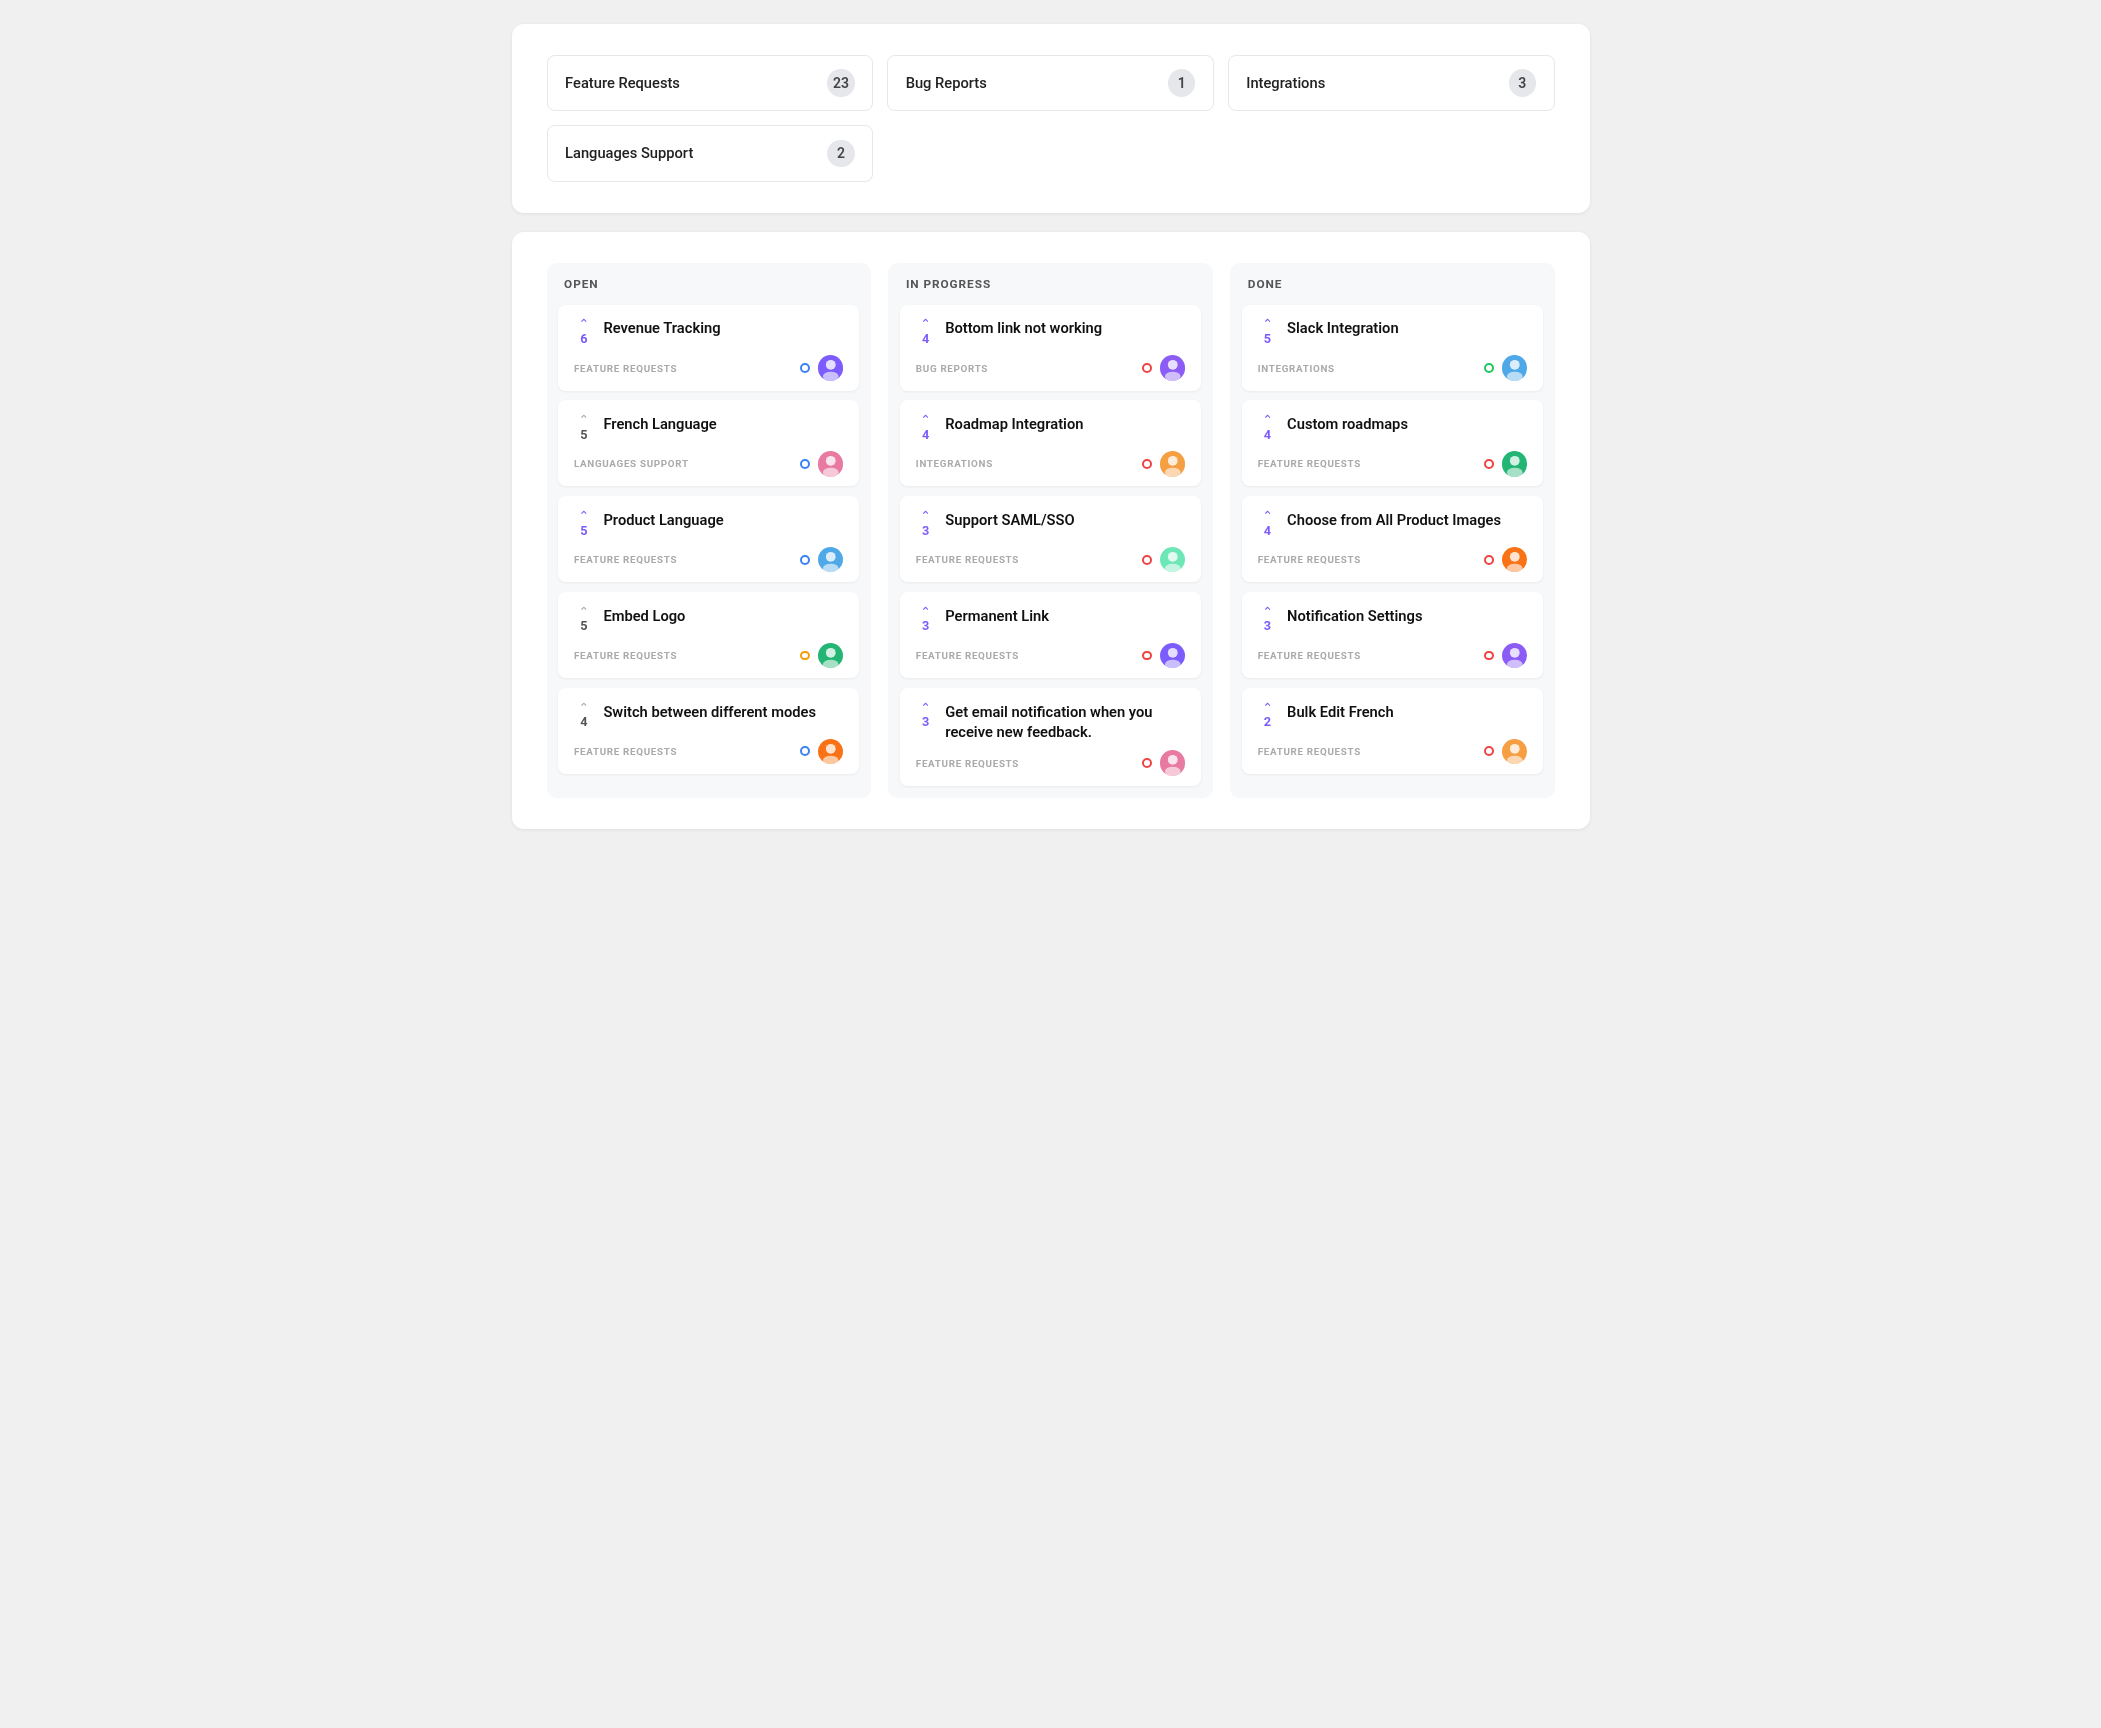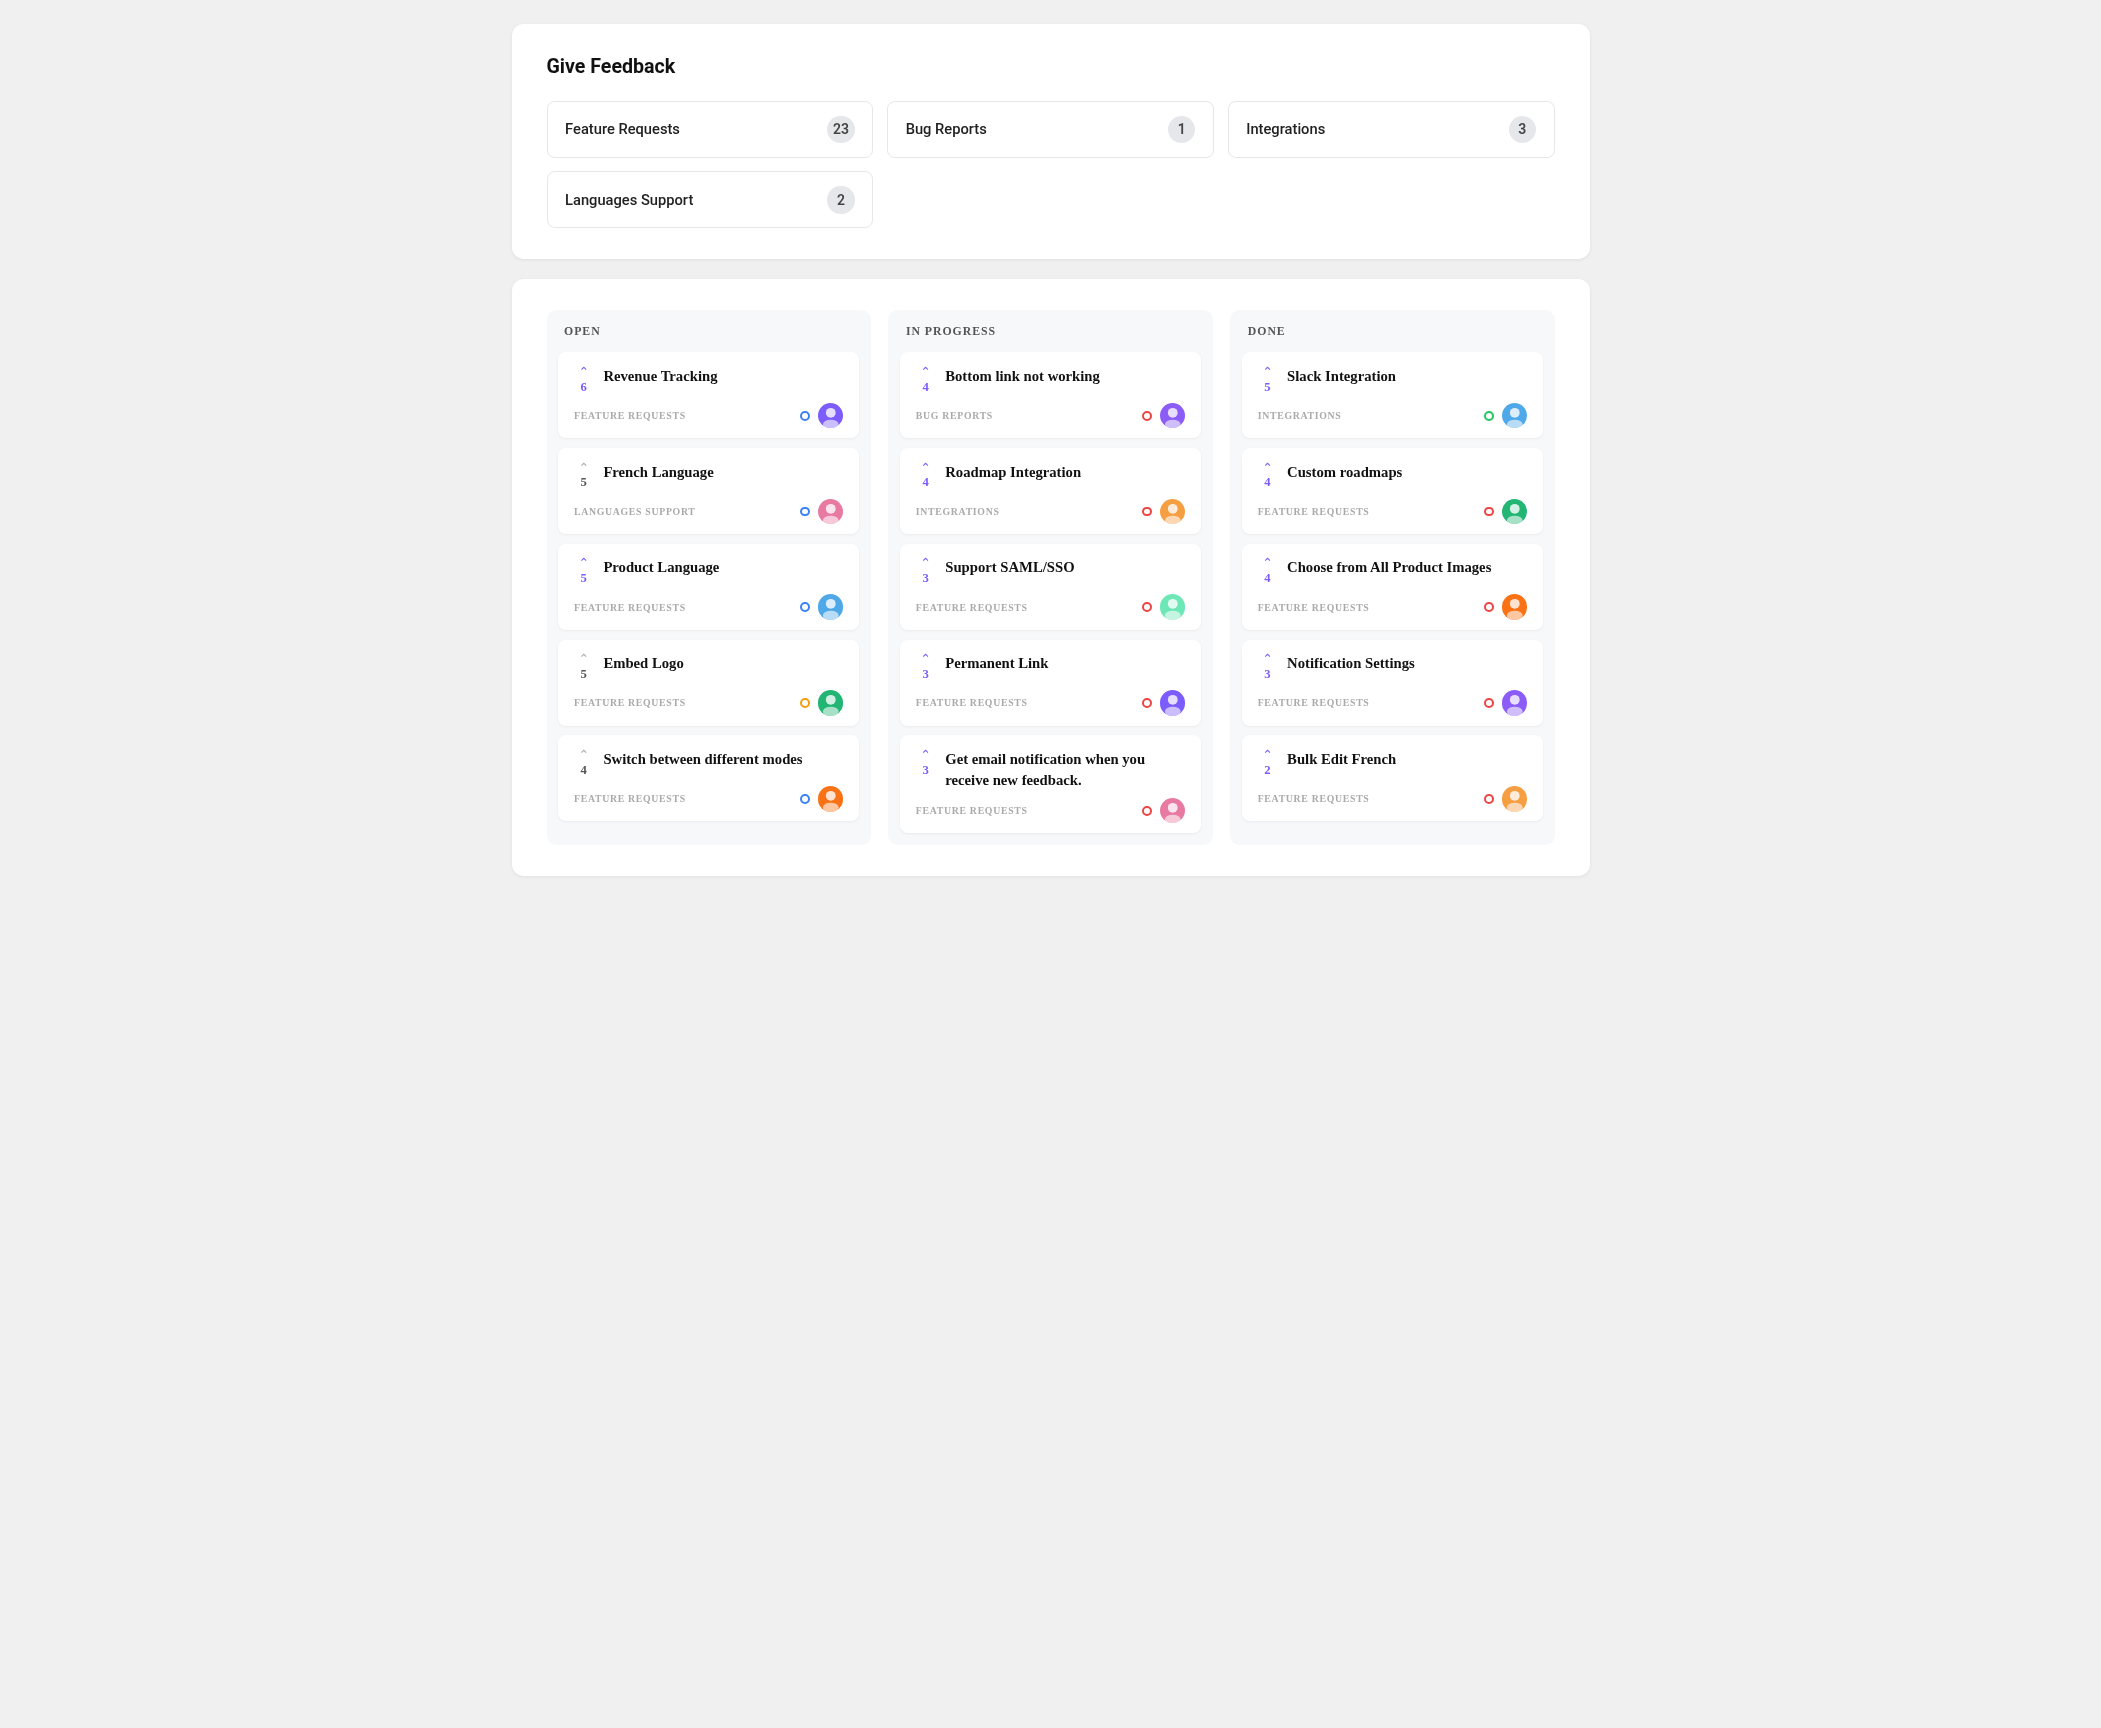--- a/index.html
+++ b/index.html
@@ -63,21 +63,20 @@
     .feedback-row2 {
       grid-column: 1 / 2;
       margin-top: 0;
     }
 
     
     .roadmap-columns {
       display: grid;
       grid-template-columns: repeat(3, 1fr);
       gap: 17.6px;
-      font-family: Liberation Serif, serif;
     }
     .roadmap-column {
       background: #f7f8fa;
       border-radius: 9.8px;
       padding: 0 0 11.8px 0;
       min-height: 392px;
     }
     .column-header {
       padding: 13.7px 17.6px;
       font-size: 11.8px;
@@ -169,21 +168,20 @@
       color: #fff;
       overflow: hidden;
     }
   </style>
 </head>
 <body>
 
 <div class="page-wrapper">
 
   <div class="section-card">
-    <div class="section-title">Give Feedback</div>
     <div class="feedback-grid" id="feedback-grid">
     <div class="feedback-item">
     <span class="feedback-label">Feature Requests</span>
     <span class="feedback-count">23</span>
   </div>
         <div class="feedback-item">
     <span class="feedback-label">Bug Reports</span>
     <span class="feedback-count">1</span>
   </div>
         <div class="feedback-item">

